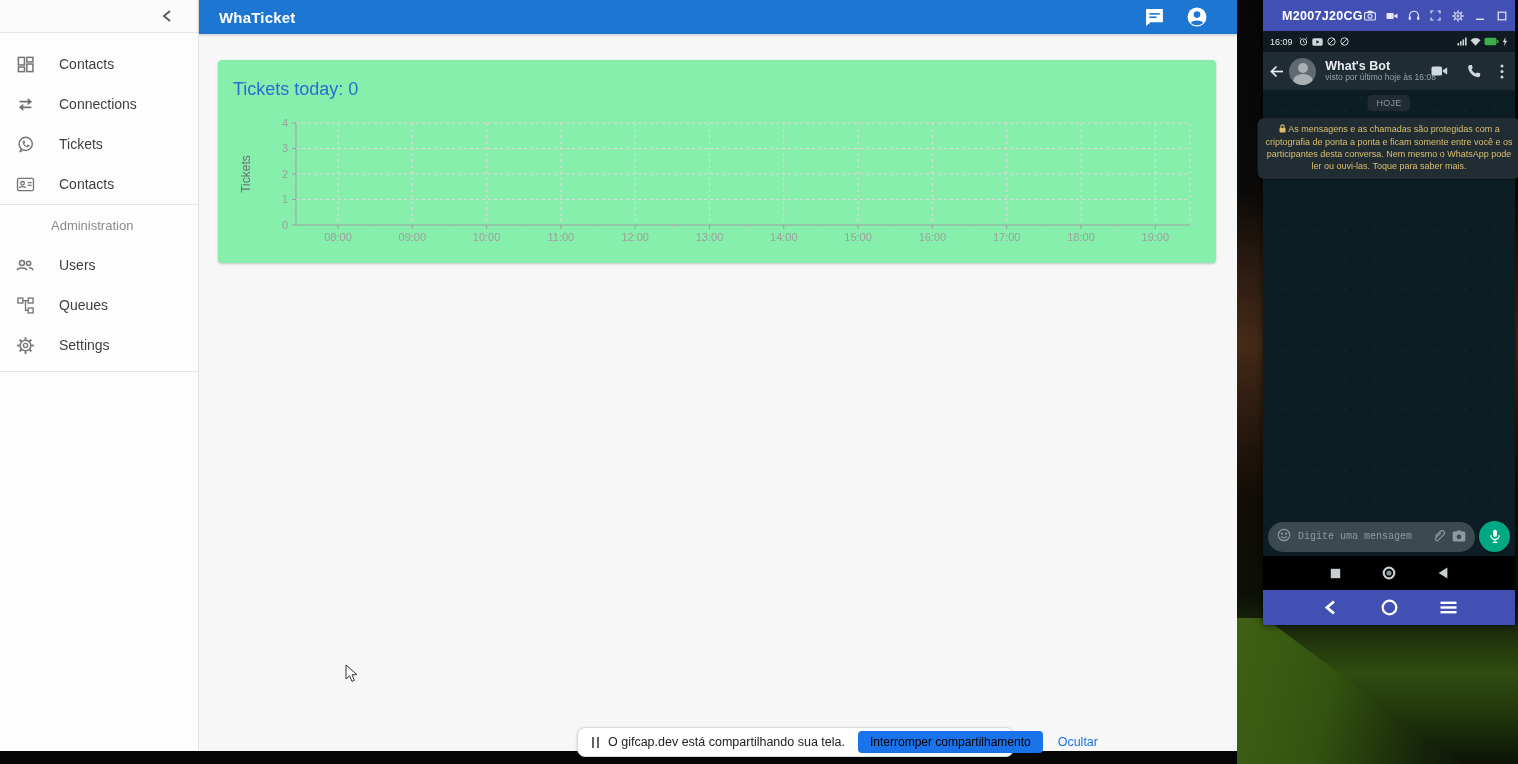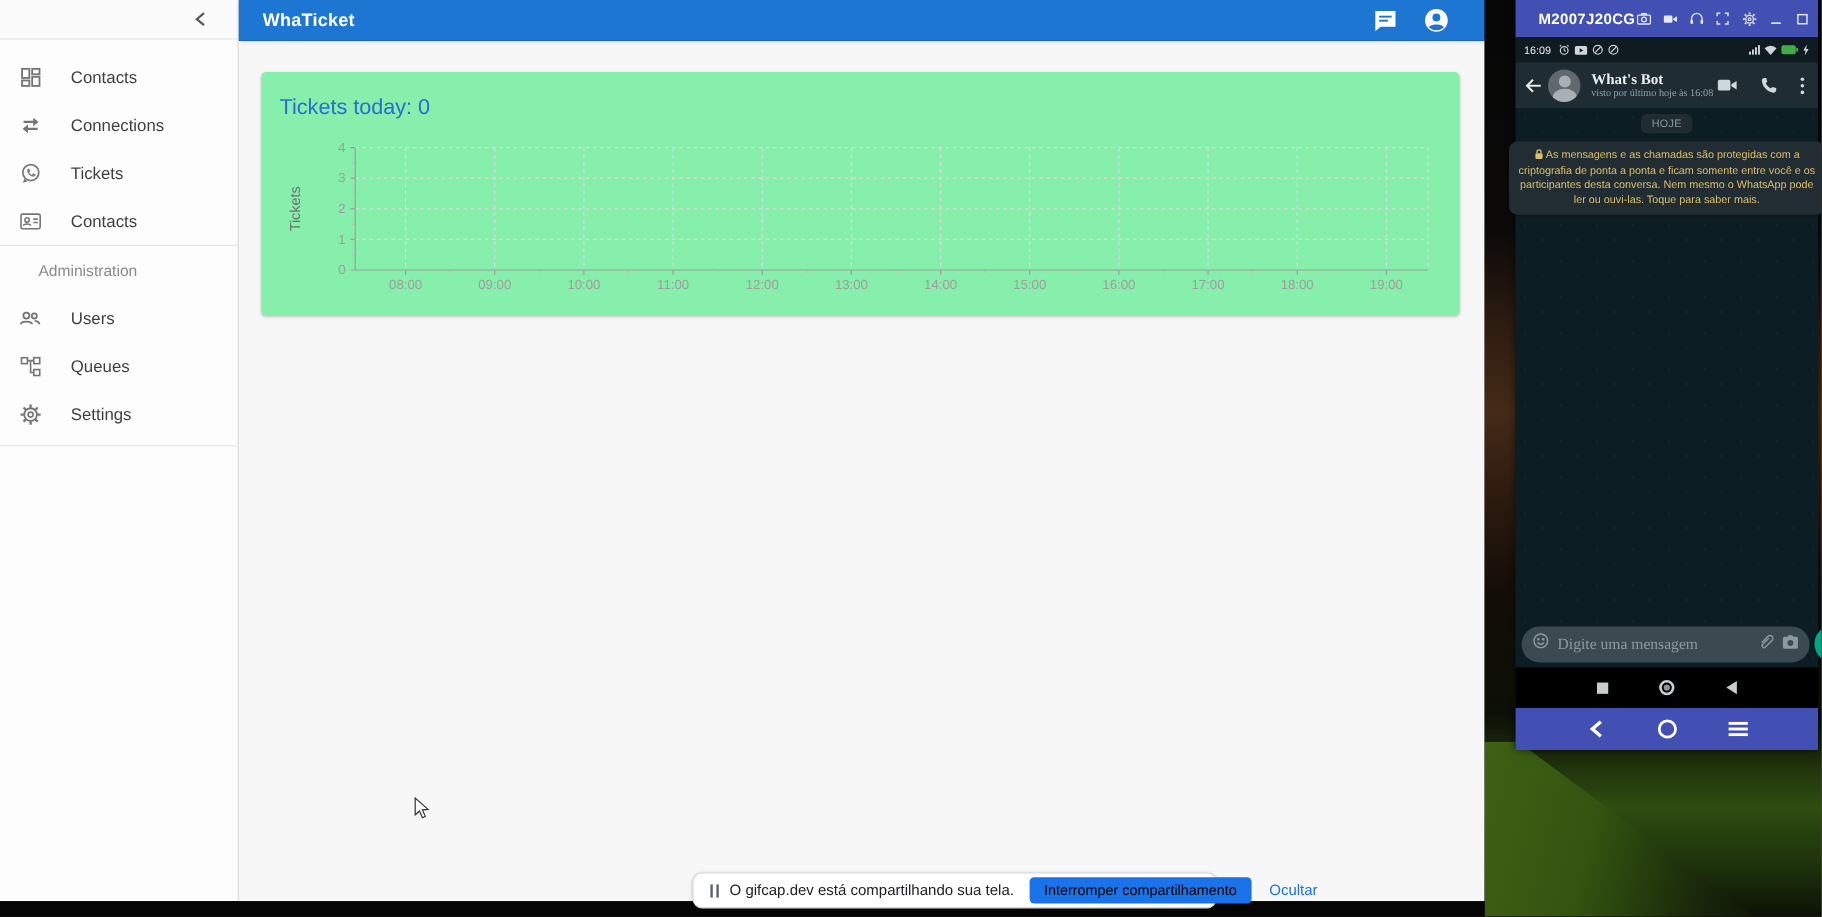--- a/index.html
+++ b/index.html
@@ -10,21 +10,21 @@
 
   
   .sidebar { position:absolute; left:0; top:0; width:199px; height:751px; background:#fdfdfd; border-right:1px solid #e2e2e2; z-index:5; }
   .sidebar-header { height:33px; border-bottom:1px solid #e6e6e6; display:flex; align-items:center; justify-content:flex-end; padding-right:20px; background:#fbfbfb; }
   .collapse-btn { width:22px; height:22px; display:flex; align-items:center; justify-content:center; cursor:pointer; }
   .nav-list { padding-top:11px; }
   .nav-item { height:40px; display:flex; align-items:center; padding-left:14px; cursor:pointer; }
   .nav-icon { width:22px; height:22px; display:flex; align-items:center; justify-content:center; margin-right:23px; }
   .nav-label { font-size:14px; color:#3f3f3f; }
   .divider { height:1px; background:#e6e6e6; margin:0; }
-  .subheader { height:40px; display:flex; align-items:center; padding-left:32px; font-size:13px; color:#8b8b8b; }
+  .subheader { height:40px; display:flex; align-items:center; padding-left:51px; font-size:13px; color:#8b8b8b; }
 
   
   .appbar { position:absolute; left:199px; top:0; width:1038px; height:34px; background:var(--appbar,#1d76d2); display:flex; align-items:center; z-index:6; box-shadow:0 1px 3px rgba(0,0,0,.2); }
   .appbar-title { color:#fff; font-size:15px; font-weight:bold; padding-left:20px; letter-spacing:.2px; }
   .appbar-right { margin-left:auto; display:flex; align-items:center; gap:19px; padding-right:28px; }
   .appbar-iconbtn { width:24px; height:24px; display:flex; align-items:center; justify-content:center; cursor:pointer; }
 
   
   .main { position:absolute; left:199px; top:34px; width:1038px; height:717px; background:#f7f7f7; z-index:4; }
   .chart-card { position:absolute; left:19px; top:26px; width:998px; height:203px; background:#86efac; border-radius:4px; box-shadow:0 1px 3px rgba(0,0,0,.12), 0 1px 2px rgba(0,0,0,.1); }
@@ -50,42 +50,42 @@
   .phone { position:absolute; left:26px; top:0; width:252px; height:625px; background:#0c1d23; box-shadow:0 0 8px rgba(0,0,0,.6); }
   .phone-titlebar { height:31px; background:var(--indigo,#4250b4); display:flex; align-items:center; padding:0 6px 0 19px; }
   .phone-title { color:#fff; font-size:12.5px; font-weight:bold; letter-spacing:.3px; }
   .ptb-icons { margin-left:auto; display:flex; align-items:center; gap:8px; }
   .ptb-btn { width:14px; height:14px; display:flex; align-items:center; justify-content:center; cursor:pointer; }
 
   .statusbar { height:21px; background:#101b21; display:flex; align-items:center; padding:0 7px; gap:4px; }
   .status-time { color:#e8edef; font-size:9px; font-weight:normal; margin-right:2px; }
   .status-right { margin-left:auto; display:flex; align-items:center; gap:3px; }
 
-  .wa-header { height:38px; background:#1f2c34; display:flex; align-items:center; padding:0 8px 0 6px;font-family:Liberation Serif, serif; }
+  .wa-header { height:38px; background:#1f2c34; display:flex; align-items:center; padding:0 8px 0 6px; }
   .wa-back { width:16px; height:16px; display:flex; align-items:center; justify-content:center; cursor:pointer; }
   .wa-avatar { width:27px; height:27px; border-radius:50%; background:#5f696e; margin:0 9px 0 5px; position:relative; overflow:hidden; flex:none; cursor:pointer; }
   .wa-avatar .head { position:absolute; left:8.5px; top:5px; width:10px; height:10px; border-radius:50%; background:#a9b0b3; }
   .wa-avatar .bod { position:absolute; left:3.5px; top:16.5px; width:20px; height:14px; border-radius:50%; background:#a9b0b3; }
   .wa-names { line-height:1.15; min-width:0; }
   .wa-name { color:#e9edef; font-size:12.5px; font-weight:bold; }
   .wa-lastseen { color:#93a1a9; font-size:8.5px; white-space:nowrap; }
   .wa-actions { margin-left:auto; display:flex; align-items:center; gap:19px; padding-right:3px; }
   .wa-actions .abtn { display:flex; align-items:center; justify-content:center; cursor:pointer; }
 
   .chat-area { position:relative; height:466px; background-color:#0c1d23;
     background-image:radial-gradient(circle at 8px 8px, rgba(134,150,160,.045) 1.5px, transparent 1.6px),
                      radial-gradient(circle at 22px 20px, rgba(134,150,160,.03) 2px, transparent 2.1px);
     background-size:30px 30px; }
   .date-chip { position:absolute; top:5px; left:50%; transform:translateX(-50%); background:#202b32; color:#8b98a0; font-size:9px; padding:3px 9px; border-radius:5px; letter-spacing:.3px; }
   .encrypt-note { position:absolute; top:28px; left:50%; transform:translateX(-50%); width:263px; background:#212d33; border-radius:7px; padding:6px 7px; text-align:center; color:#ddbf6c; font-size:9px; line-height:1.33; box-shadow:0 1px 1px rgba(0,0,0,.3); }
   .encrypt-note .lock { display:inline-block; vertical-align:-1px; margin-right:2px; }
 
   .input-row { position:absolute; left:0; bottom:4px; width:100%; display:flex; align-items:center; padding:0 5px; gap:4px; }
   .input-pill { flex:1; height:30px; background:#3b4a51; border-radius:16px; display:flex; align-items:center; padding:0 9px; gap:7px; }
-  .msg-input { flex:1; min-width:0; background:transparent; border:none; outline:none; font-size:13px; color:#e9edef; font-family:Liberation Serif, serif; }
+  .msg-input { flex:1; min-width:0; background:transparent; border:none; outline:none; font-size:10px; color:#e9edef; font-family:Liberation Mono, monospace; }
   .msg-input::placeholder { color:#8c99a1; }
   .mic-btn { width:31px; height:31px; border-radius:50%; background:var(--wa-green,#00a884); display:flex; align-items:center; justify-content:center; flex:none; cursor:pointer; box-shadow:0 1px 2px rgba(0,0,0,.4); }
 
   .android-nav { height:34px; background:#000; display:flex; align-items:center; justify-content:center; gap:38px; }
   .anav-btn { width:16px; height:16px; display:flex; align-items:center; justify-content:center; cursor:pointer; }
   .indigo-nav { height:35px; background:var(--indigo,#4250b4); display:flex; align-items:center; justify-content:center; gap:39px; box-shadow:0 -1px 3px rgba(0,0,0,.3); }
   .inav-btn { width:20px; height:20px; display:flex; align-items:center; justify-content:center; cursor:pointer; }
 
   .cursor { position:absolute; left:345px; top:664px; z-index:20; pointer-events:none; }
 </style>

